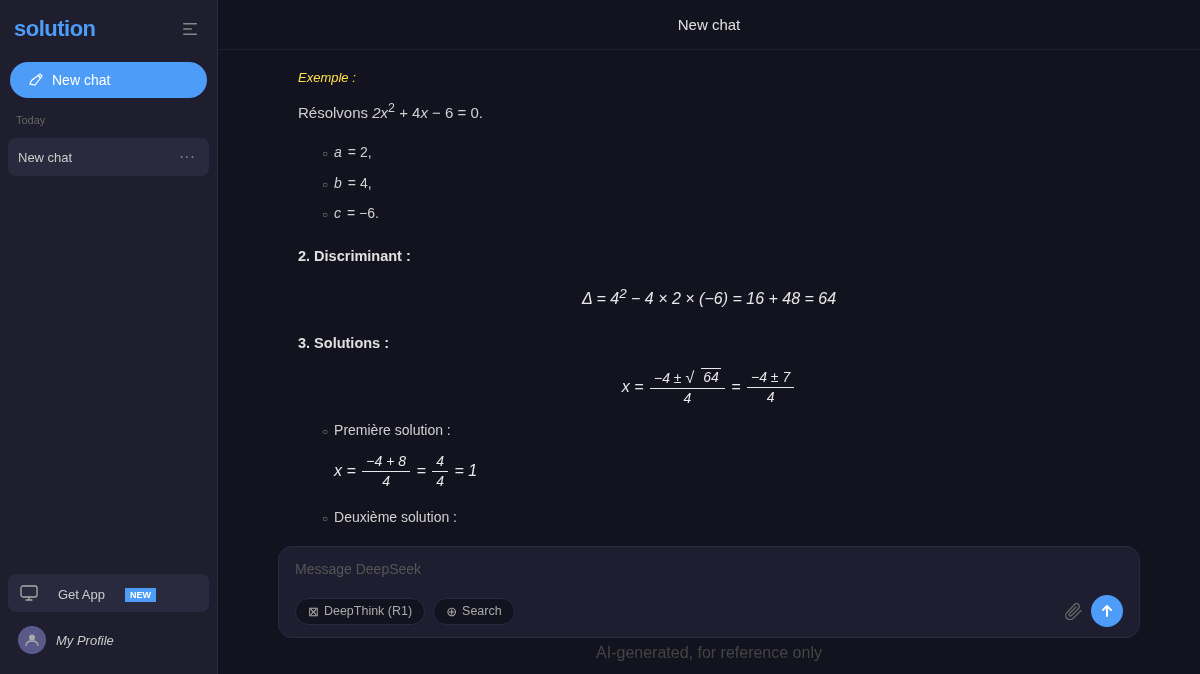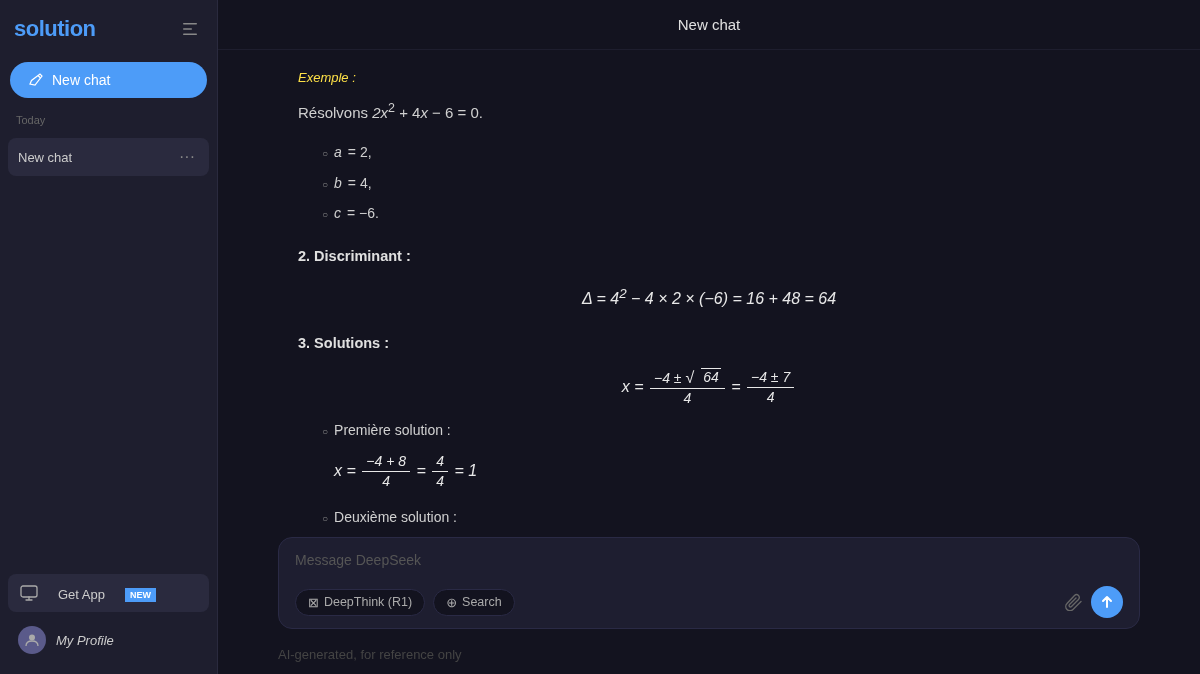--- a/index.html
+++ b/index.html
@@ -337,24 +337,24 @@
       height: 32px;
       display: flex;
       align-items: center;
       justify-content: center;
       cursor: pointer;
       color: white;
       font-size: 16px;
     }
 
     .disclaimer {
-      font-size: 13px;
+      text-align: center;
+      font-size: 16px;
       color: #444;
       padding: 6px 0 4px 0;
-      margin-top: 12px;
     }
 
     
     .math-frac {
       display: inline-flex;
       flex-direction: column;
       align-items: center;
       vertical-align: middle;
       font-size: 14px;
       line-height: 1.2;

